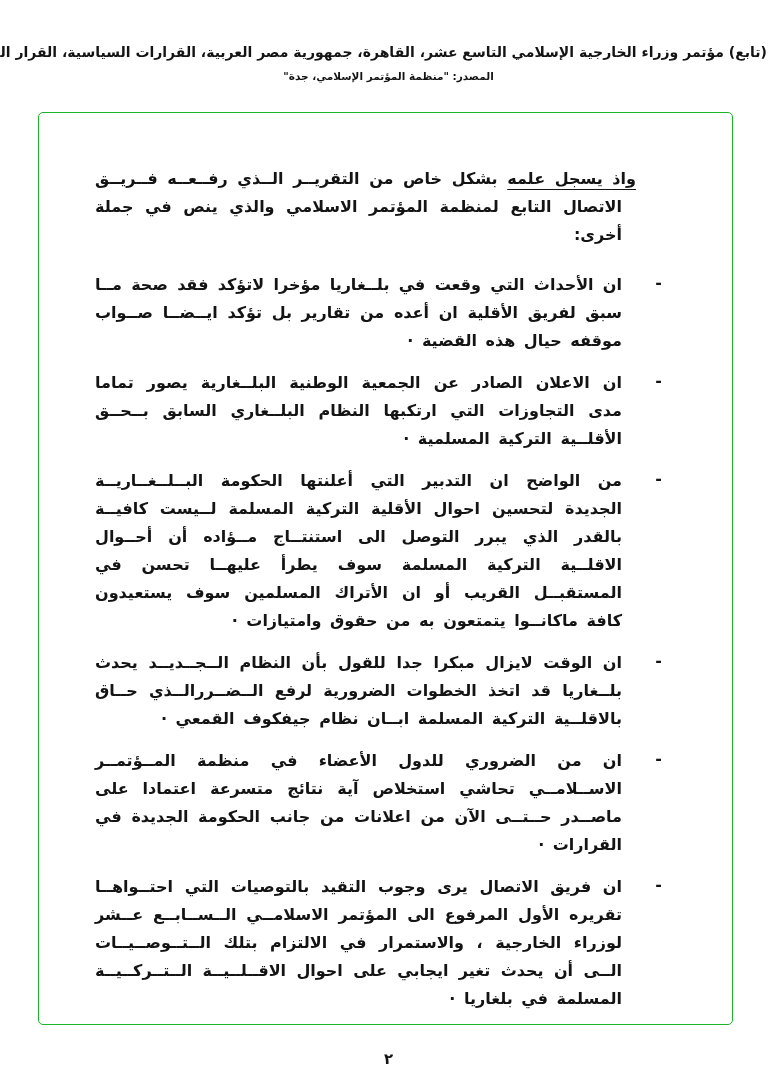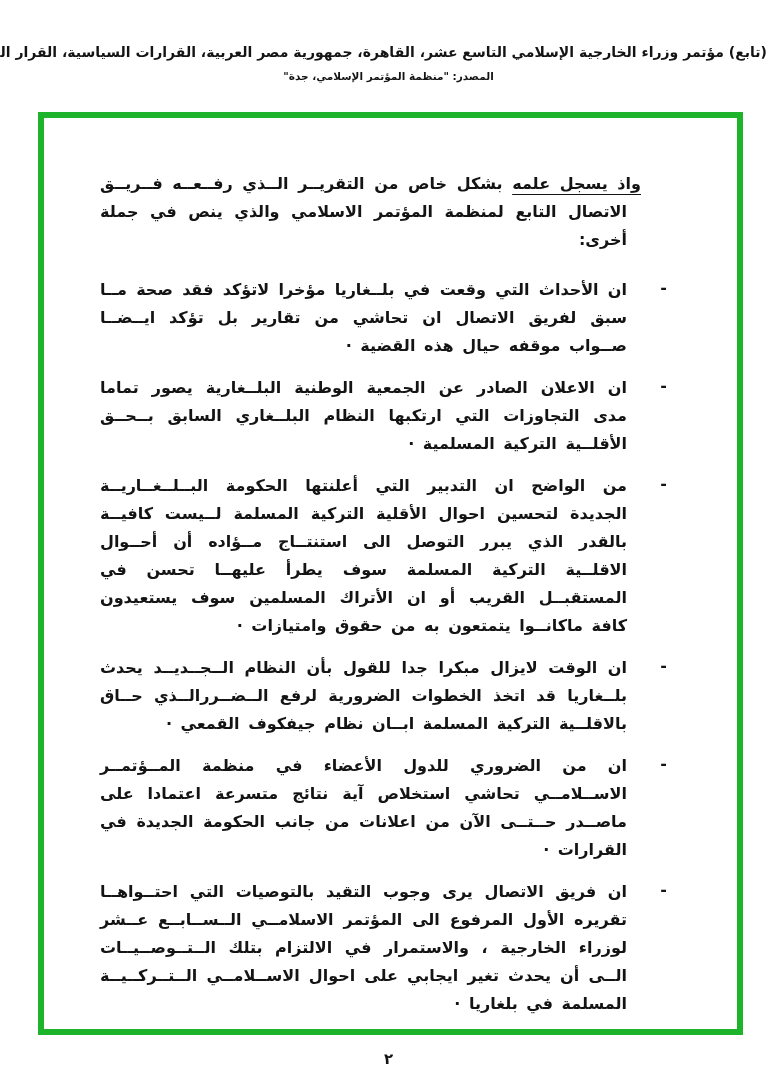--- a/index.html
+++ b/index.html
@@ -36,22 +36,22 @@
     font-size: 10.5px;
     padding-top: 10px;
   }
   
   .green-box {
     position: absolute;
     left: 38px;
     top: 112px;
     width: 693px;
     height: 911px;
-    border: 6px solid #c4b5fd;
-    border-radius: 0;
+    border: 1px solid #c4b5fd;
+    border-radius: 5px;
     background: #ffffff;
   }
   .content {
     position: absolute;
     top: 52px;
     right: 110px;
     left: 56px;
     direction: rtl;
     font-weight: bold;
     font-size: 16px;
@@ -99,21 +99,21 @@
   <div class="hdr1">(تابع) مؤتمر وزراء الخارجية الإسلامي التاسع عشر، القاهرة، جمهورية مصر العربية، القرارات السياسية، القرار الرقم ١٩/٤٤-س</div>
   <div class="hdr2">المصدر:  "منظمة المؤتمر الإسلامي، جدة"</div>
 
   <div class="green-box" style="border-color: rgb(29, 179, 43);">
     <div class="content">
 
       <p class="intro"><span class="underlined">واذ يسجل علمه</span><span> بشكل خاص من التقريــر الــذي رفــعــه فــريــق الاتصال التابع لمنظمة المؤتمر الاسلامي والذي ينص في جملة أخرى:</span></p>
 
       <div class="bullet">
         <span class="marker">-</span>
-        <p>ان الأحداث التي وقعت في بلــغاريا مؤخرا لاتؤكد فقد صحة مــا سبق لفريق الاتصال ان تحاشي من تقارير بل تؤكد ايــضــا صــواب موقفه حيال هذه القضية ·</p>
+        <p>ان الأحداث التي وقعت في بلــغاريا مؤخرا لاتؤكد فقد صحة مــا سبق لفريق الأقلية ان أعده من تقارير بل تؤكد ايــضــا صــواب موقفه حيال هذه القضية ·</p>
       </div>
 
       <div class="bullet">
         <span class="marker">-</span>
         <p>ان الاعلان الصادر عن الجمعية الوطنية البلــغارية يصور تماما مدى التجاوزات التي ارتكبها النظام البلــغاري السابق بــحــق الأقلــية التركية المسلمية ·</p>
       </div>
 
       <div class="bullet">
         <span class="marker">-</span>
         <p>من الواضح ان التدبير التي أعلنتها الحكومة البــلــغــاريــة الجديدة لتحسين احوال الأقلية التركية المسلمة لــيست كافيــة بالقدر الذي يبرر التوصل الى استنتــاج مــؤاده أن أحــوال الاقلــية التركية المسلمة سوف يطرأ عليهــا تحسن في المستقبــل القريب أو ان الأتراك المسلمين سوف يستعيدون كافة ماكانــوا يتمتعون به من حقوق وامتيازات ·</p>
@@ -124,21 +124,21 @@
         <p>ان الوقت لايزال مبكرا جدا للقول بأن النظام الــجــديــد يحدث بلــغاريا قد اتخذ الخطوات الضرورية لرفع الــضــررالــذي حــاق بالاقلــية التركية المسلمة ابــان نظام جيفكوف القمعي ·</p>
       </div>
 
       <div class="bullet">
         <span class="marker">-</span>
         <p>ان من الضروري للدول الأعضاء في منظمة المــؤتمــر الاســلامــي تحاشي استخلاص آية نتائج متسرعة اعتمادا على ماصــدر حــتــى الآن من اعلانات من جانب الحكومة الجديدة في القرارات ·</p>
       </div>
 
       <div class="bullet">
         <span class="marker">-</span>
-        <p>ان فريق الاتصال يرى وجوب التقيد بالتوصيات التي احتــواهــا تقريره الأول المرفوع الى المؤتمر الاسلامــي الــســابــع عــشر لوزراء الخارجية ، والاستمرار في الالتزام بتلك الــتــوصــيــات الــى أن يحدث تغير ايجابي على احوال الاســلامــي الــتــركــيــة المسلمة في بلغاريا ·</p>
+        <p>ان فريق الاتصال يرى وجوب التقيد بالتوصيات التي احتــواهــا تقريره الأول المرفوع الى المؤتمر الاسلامــي الــســابــع عــشر لوزراء الخارجية ، والاستمرار في الالتزام بتلك الــتــوصــيــات الــى أن يحدث تغير ايجابي على احوال الاقــلــيــة الــتــركــيــة المسلمة في بلغاريا ·</p>
       </div>
 
     </div>
   </div>
 
   <div class="page-number">٢</div>
 
 </div>
 
 </body></html>

